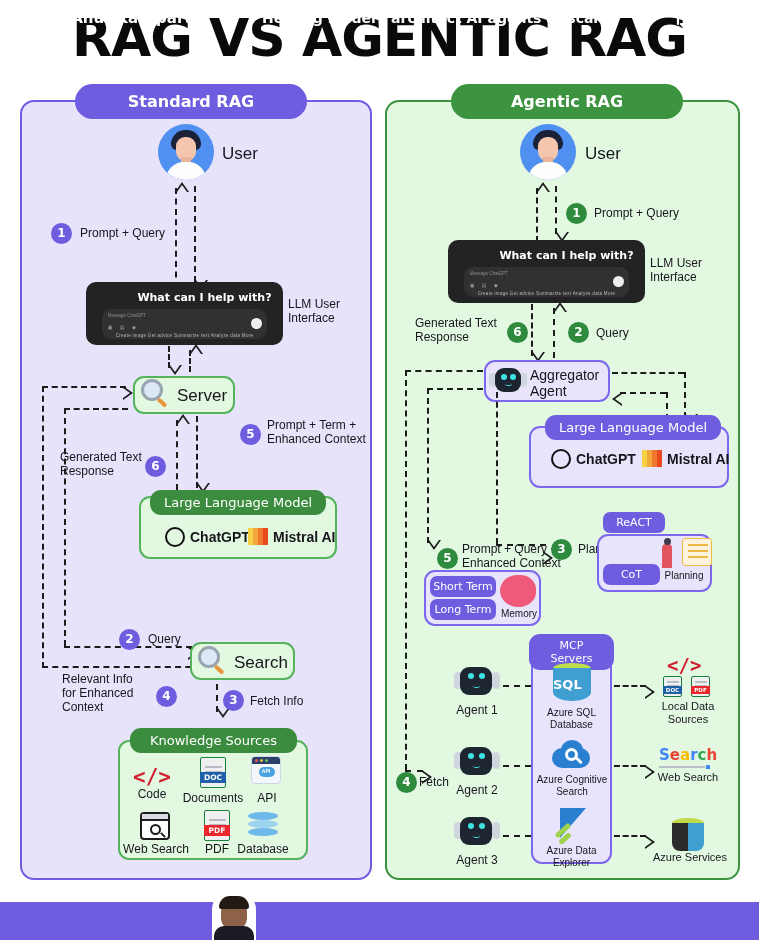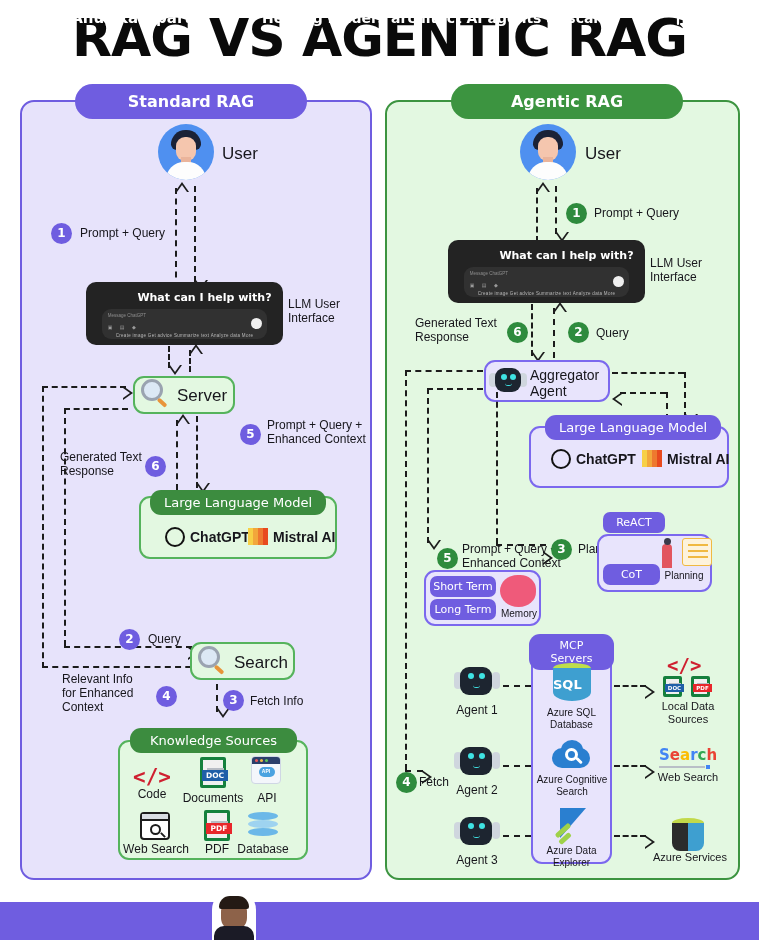--- a/index.html
+++ b/index.html
@@ -105,21 +105,21 @@
       background:#3fe3e3; border-radius:3px; }
   .robot .eye.l{ left:12px; } .robot .eye.r{ left:21px; }
   .robot .mouth{ position:absolute; left:16px; top:17px; width:7px; height:3px;
       border-bottom:1.5px solid #3fe3e3; border-radius:0 0 5px 5px; }
 
   
   .ic{ position:absolute; }
   .code-ic{ color:#cf2030; font-weight:bold; font-size:21px;
       font-family:"DejaVu Sans Mono", monospace; }
   .doc{ position:absolute; width:26px; height:31px; background:#f0f0f0;
-      border:3px solid #15803d; border-radius:2px; }
+      border:1px solid #15803d; border-radius:2px; }
   .doc .ln{ position:absolute; left:4px; width:17px; height:2px; background:#b7bcc4; }
   .doc .tag{ position:absolute; left:-1px; bottom:4px; width:26px; height:11px;
       color:#fff; font-size:7.5px; font-weight:bold; text-align:center;
       line-height:11px; font-family:"DejaVu Sans", sans-serif; }
   .tag-doc{ background:#1f5fa8; }
   .tag-pdf{ background:#e8262b; }
 
   .api{ position:absolute; width:30px; height:28px; background:#f3f6fb;
       border:1px solid #cfd7e4; border-radius:4px; overflow:hidden; }
   .api .bar{ position:absolute; left:0; top:0; width:100%; height:7px;
@@ -288,21 +288,21 @@
     <div class="hand"></div>
 </div>
 <div class="lbl lbl-lg" style="left:177px; top:386px;">Server</div>
 
 <div class="dl dv" style="left:196px; top:416px; height:72px;"></div>
 <div class="arw arw-d" style="left:196px; top:483px;"></div>
 <div class="dl dv" style="left:176px; top:420px; height:70px;"></div>
 <div class="arw arw-u" style="left:176px; top:414px;"></div>
 
 <div class="badge p" style="left:240px; top:424px;">5</div>
-<div class="lbl" style="left:267px; top:419px; width:110px; white-space:pre-line;">Prompt + Query +
+<div class="lbl" style="left:267px; top:419px; width:110px; white-space:pre-line;">Prompt + Term +
 Enhanced Context</div>
 
 <div class="badge p" style="left:145px; top:456px;">6</div>
 <div class="lbl lbl-r" style="left:60px; top:451px; width:82px; white-space:pre-line;">Generated Text
 Response</div>
 
 <div class="card card-g" style="left:139px; top:496px; width:198px; height:63px;"></div>
 <div class="card-hdr hdr-g" style="left:150px; top:490px; width:176px;">Large Language Model</div>
 <div class="ic" style="left:165px; top:527px; width:20px; height:20px; border:2.5px solid #121212; border-radius:50%;"></div>
 <div class="lbl" style="left:190px; top:529px; font-size:14px; font-weight:bold;">ChatGPT</div>

